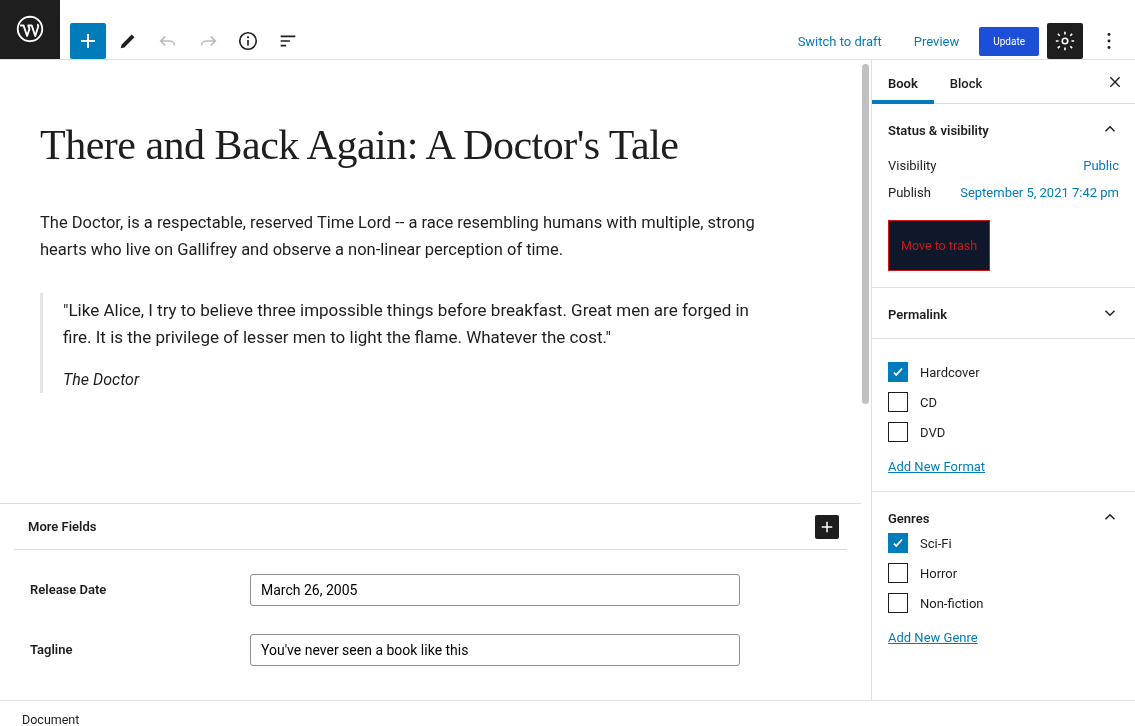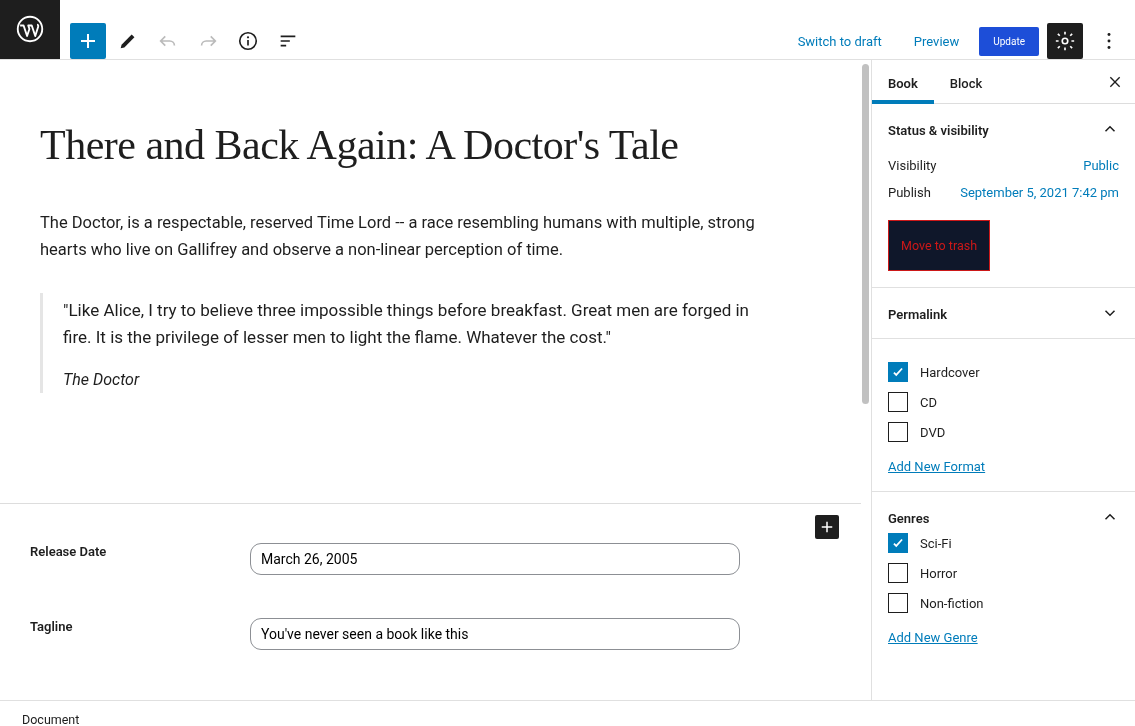--- a/index.html
+++ b/index.html
@@ -22,21 +22,21 @@
 .quote { border-left: 3px solid #e5e5e5; padding: 4px 20px; margin: 30px 0 30px 0; }
 .quote p { font-size: 17px; line-height: 1.6; margin-bottom: 18px; }
 .quote cite { font-style: italic; font-size: 16px; }
 .add-block-end { position: absolute; right: 22px; top: 455px; width: 24px; height: 24px; background: #1e1e1e; color:#fff; display:flex; align-items:center; justify-content:center; border-radius:2px; }
 .meta-box { border-top: 1px solid #ddd; margin-top: 60px; }
 .meta-header { padding: 15px 14px; border-bottom: 1px solid #ddd; display:flex; align-items:center; font-size:13px; font-weight:600; margin: 0 14px; }
 .meta-toggle { margin-left:auto; font-size:11px; color:#555; }
 .meta-body { padding: 10px 30px 20px 30px; }
 .meta-row { display:flex; align-items:center; padding: 14px 0; }
 .meta-label { width: 220px; font-size:13px; font-weight:600; }
-.meta-input { flex:1; padding:7px 10px; border:1px solid #8c8f94; border-radius:11px; font-size:14px; max-width:490px;margin-top:15px; }
+.meta-input { flex:1; padding:7px 10px; border:1px solid #8c8f94; border-radius:3px; font-size:14px; max-width:490px; }
 .scrollbar-stub { width:10px; background:#fff; position:relative; }
 .scrollbar-thumb { position:absolute; left:1px; top:4px; width:7px; height:340px; background:#c1c1c1; border-radius:4px; }
 .sidebar { width: 264px; border-left:1px solid #e0e0e0; overflow-y:auto; background:#fff; position:relative; }
 .side-tabs { display:flex; border-bottom:1px solid #ddd; position:relative; }
 .side-tab { padding: 16px 16px 12px 16px; font-size:13px; font-weight:500; cursor:pointer; position:relative; }
 .side-tab.active { font-weight:600; }
 .side-tab.active::after { content:""; position:absolute; left:0; right:0; bottom:-1px; height:4px; background:#007cba; }
 .close-side { position:absolute; right:12px; top:14px; cursor:pointer; font-size:16px; }
 .panel { border-bottom:1px solid #e0e0e0; padding:16px; }
 .panel-header { display:flex; align-items:flex-end; font-size:13px; font-weight:600; cursor:pointer; }
@@ -127,20 +127,24 @@
         <p>"Like Alice, I try to believe three impossible things before breakfast. Great men are forged in fire. It is the privilege of lesser men to light the flame. Whatever the cost."</p>
         <cite>The Doctor</cite>
       </blockquote>
     </div>
     <div class="add-block-end">
       <svg width="18" height="18" viewBox="0 0 24 24">
           <path d="M12 5v14M5 12h14" stroke="#fff" stroke-width="2"></path>
         </svg>
     </div>
     <div class="meta-box">
+      <div class="meta-header">
+        <span>More Fields</span>
+        <span class="meta-toggle">▲</span>
+      </div>
       <div class="meta-body">
         <div class="meta-row">
           <div class="meta-label">Release Date</div>
           <input class="meta-input" value="March 26, 2005" style="">
         </div>
         <div class="meta-row">
           <div class="meta-label">Tagline</div>
           <input class="meta-input" value="You've never seen a book like this" style="">
         </div>
       </div>

